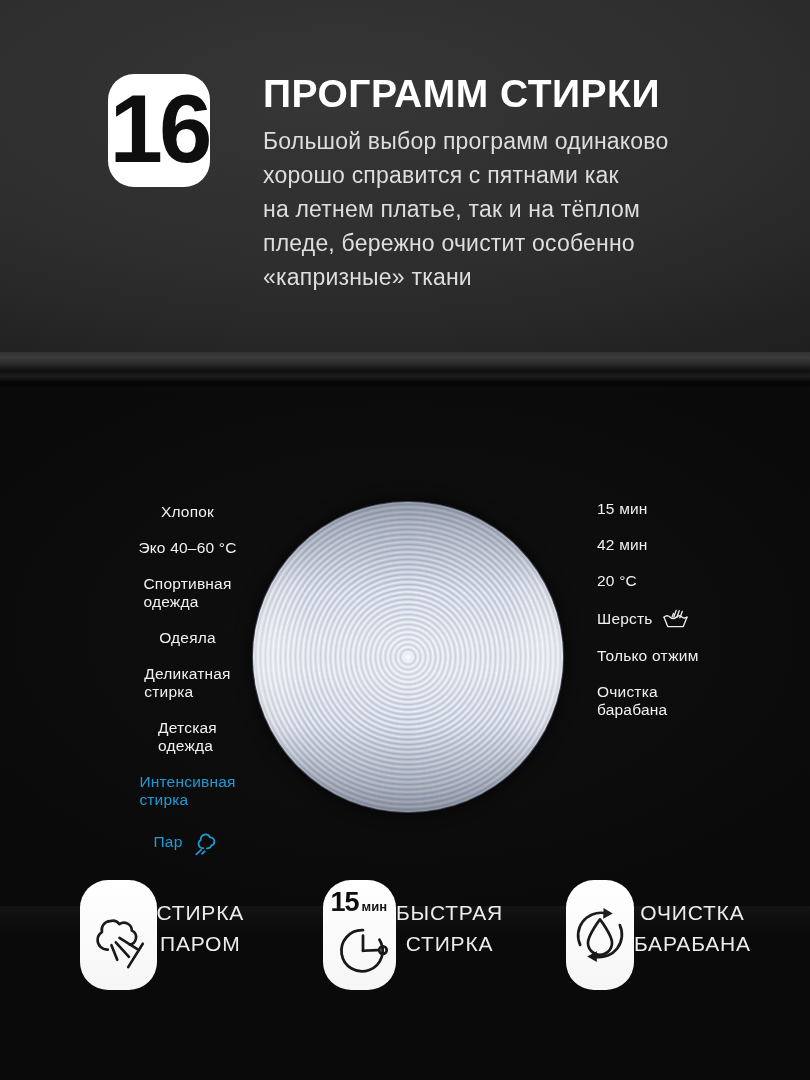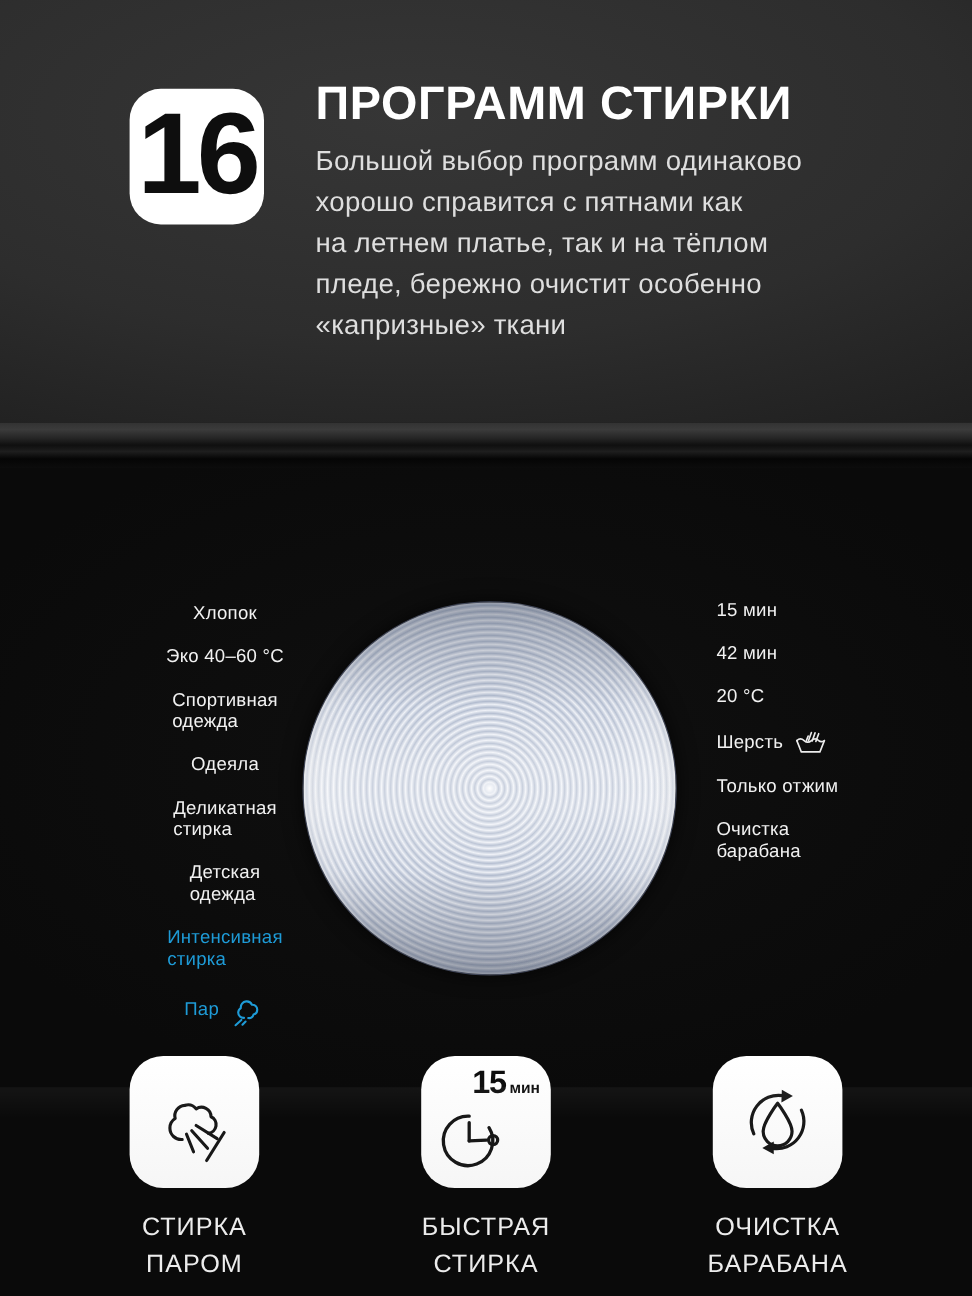--- a/index.html
+++ b/index.html
@@ -12,31 +12,31 @@
   }
   
   .hero {
     position: relative;
     width: 100%; height: 352px;
     background:
       radial-gradient(140% 130% at 42% 28%, #363636 0%, #2d2d2d 40%, #1c1c1c 75%, #141414 100%);
   }
   .count-box {
     position: absolute; left: 108px; top: 74px;
-    width: 112px; height: 113px;
+    width: 102px; height: 113px;
     background: #ffffff;
     border-radius: 26px;
     display: flex; align-items: center; justify-content: center;
   }
   .count-box span {
     font-size: 96px; font-weight: 600; color: #0e0e0e;
     letter-spacing: -4px; line-height: 1;
     transform: translateY(-2px);
   }
-  .hero-text { position: absolute; left: 263px; top: 66px; width: 510px; }
+  .hero-text { position: absolute; left: 263px; top: 73px; width: 510px; }
   .hero-title {
     margin: 0;
     font-size: 39px; font-weight: 700; color: #ffffff;
     letter-spacing: 0.5px; line-height: 1.1;
     white-space: pre-line;
   }
   .hero-desc {
     margin: 8px 0 0 0;
     font-size: 23px; font-weight: 400; color: #dedede;
     line-height: 34px; letter-spacing: 0.2px;
@@ -101,21 +101,21 @@
       linear-gradient(90deg, rgba(255,255,255,0.35) 0%, rgba(255,255,255,0) 18%,
         rgba(255,255,255,0) 82%, rgba(255,255,255,0.35) 100%),
       radial-gradient(circle, rgba(0,0,0,0) 62%, rgba(42,48,62,0.22) 90%, rgba(18,22,32,0.48) 100%);
   }
   
   .features {
     position: absolute; left: 80px; top: 490px;
     width: 650px;
     display: flex; justify-content: space-between;
   }
-  .feature { width: 164px; display: flex; flex-direction: column; align-items: center; }
+  .feature { width: 164px; display: flex; flex-direction: row; }
   .feature-box {
     position: relative;
     width: 108px; height: 110px;
     background: linear-gradient(180deg, #ffffff 0%, #f6f6f6 100%);
     border-radius: 28px;
     display: flex; align-items: center; justify-content: center;
   }
   .feature-box.clock-box { justify-content: flex-start; align-items: flex-end; }
   .clock-box svg { margin: 0 0 9px 7px; }
   .badge {

